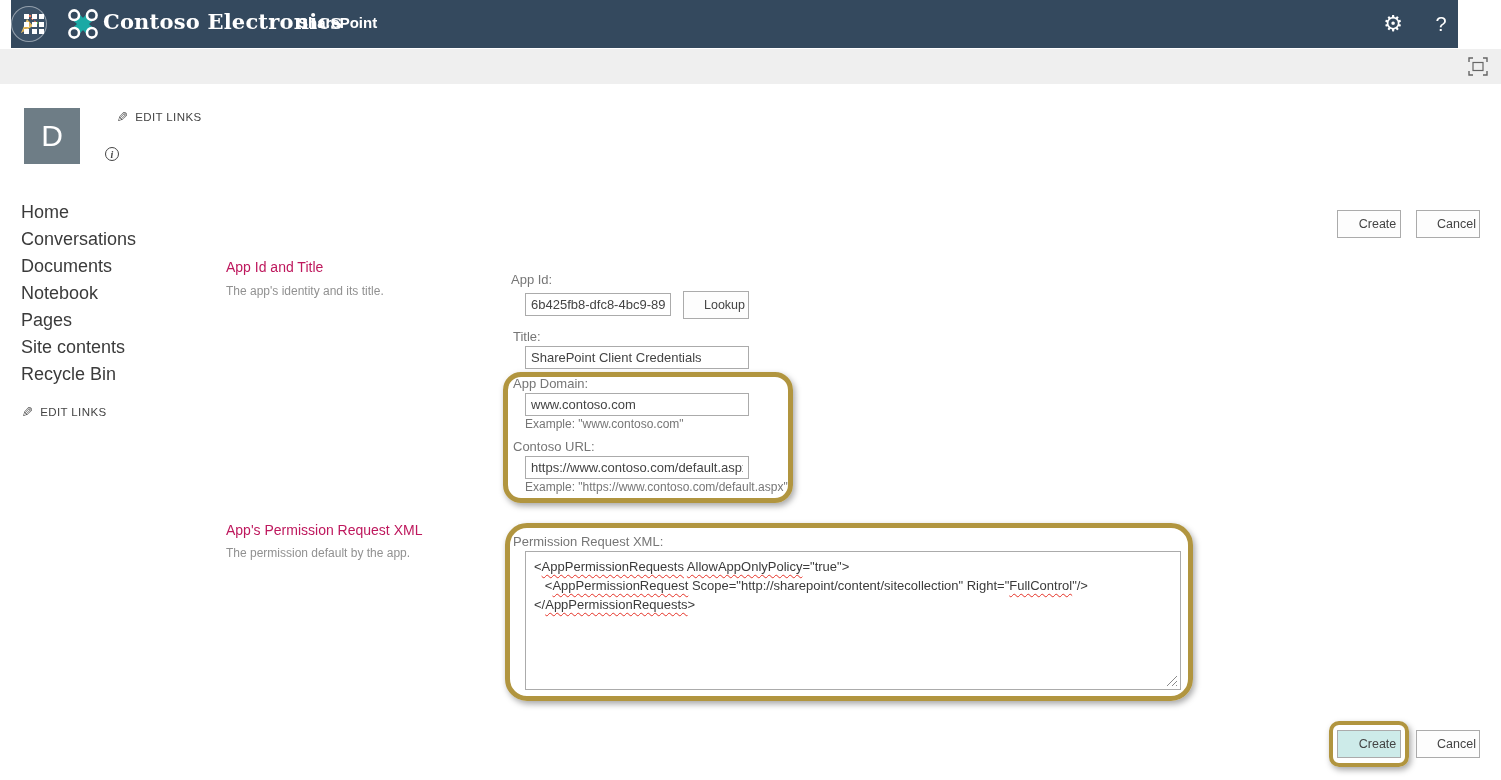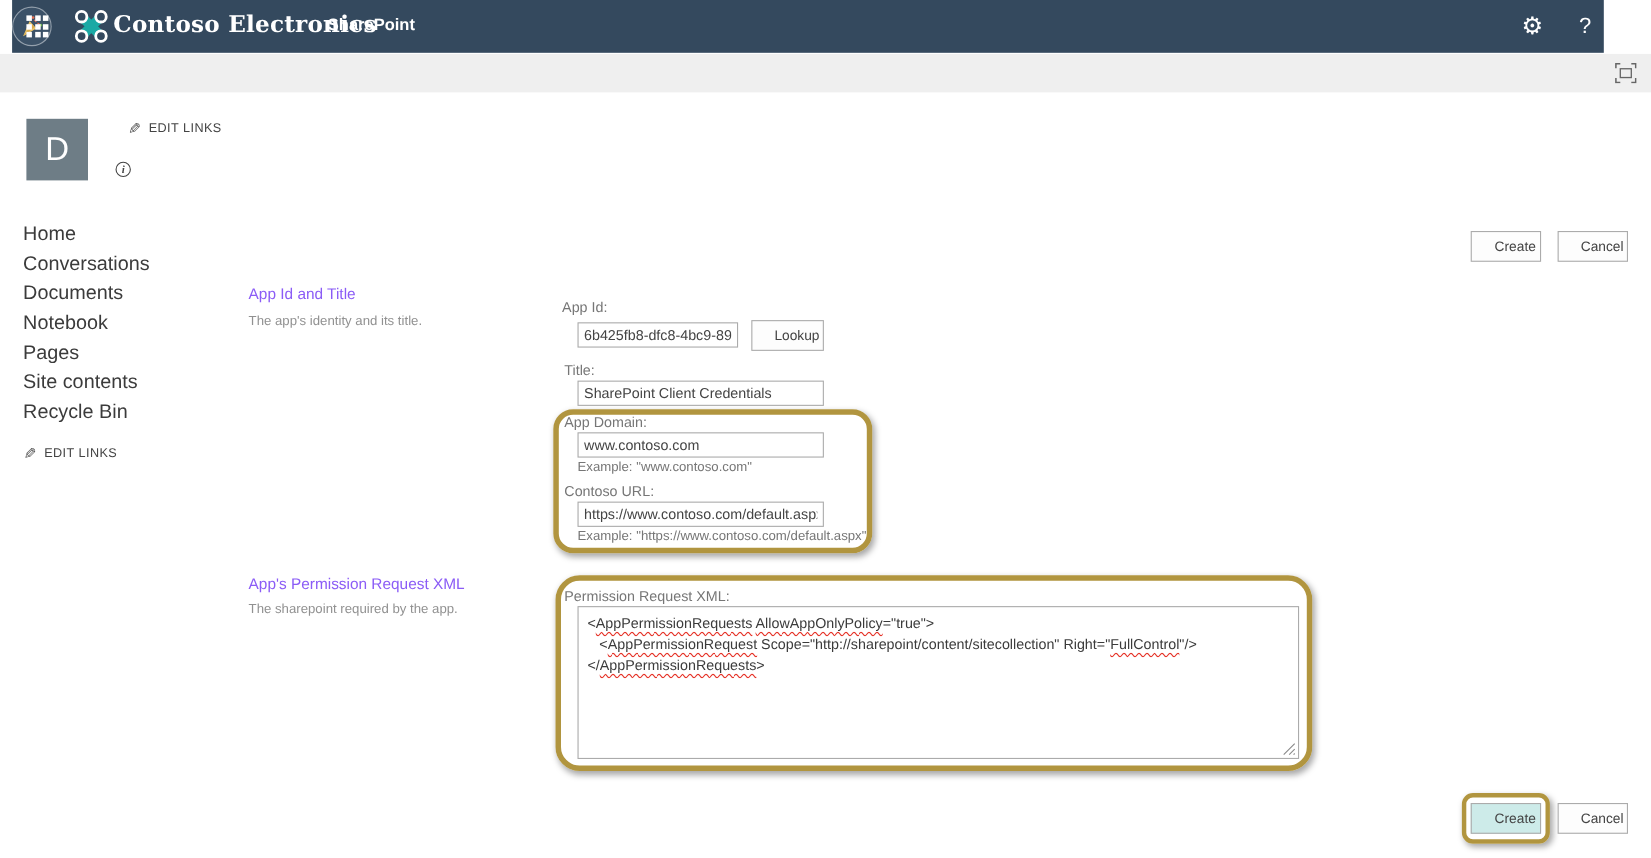--- a/index.html
+++ b/index.html
@@ -28,21 +28,21 @@
   .editlinks { position:absolute; color:#444; font-size:11.5px; letter-spacing:0.4px; display:flex; align-items:center; gap:7px; cursor:pointer; }
   .editlinks .pencil { font-size:14px; color:#555; transform:scaleX(-1) rotate(0deg); display:inline-block; }
   .editlinks-top { left:116px; top:109px; }
   .editlinks-bottom { left:21px; top:404px; }
   .infoicon { position:absolute; left:105px; top:147px; width:14px; height:14px; border:1.4px solid #444; border-radius:50%; color:#444; font-size:10px; font-family:"Liberation Serif",serif; font-style:italic; font-weight:700; display:flex; align-items:center; justify-content:center; cursor:pointer; }
 
   .nav { position:absolute; left:21px; top:202px; list-style:none; }
   .nav li { position:absolute; left:0; white-space:nowrap; font-size:18px; color:#3b3b3b; cursor:pointer; }
 
   
-  .sec-title { position:absolute; font-size:14px; color:#8b5cf6; }
+  .sec-title { position:absolute; font-size:14px; color:#be185d; }
   .sec-desc { position:absolute; font-size:12px; color:#919191; }
 
   .flabel { position:absolute; font-size:13px; color:#767676; }
   .finput { position:absolute; height:23px; border:1px solid #ababab; background:#fff; font-size:13px; color:#444; padding:0 5px; font-family:"Liberation Sans",sans-serif; }
   .fexample { position:absolute; font-size:12px; color:#767676; }
 
   .btn { position:absolute; width:64px; height:28px; background:#fdfdfd; border:1px solid #ababab; font-size:12.5px; color:#444; font-family:"Liberation Sans",sans-serif; cursor:pointer;padding-left:17px; }
   .btn-highlight { background:#cdebe9; }
 
   
@@ -138,21 +138,21 @@
 
   <div class="flabel" style="left:513px; top:376px;">App Domain:</div>
   <input class="finput" style="left: 525px; top: 393px; width: 224px;" value="www.contoso.com">
   <div class="fexample" style="left:525px; top:417px;">Example: "www.contoso.com"</div>
 
   <div class="flabel" style="left:513px; top:439px;">Contoso URL:</div>
   <input class="finput" style="left: 525px; top: 456px; width: 224px;" value="https://www.contoso.com/default.aspx">
   <div class="fexample" style="left:525px; top:480px;">Example: "https://www.contoso.com/default.aspx"</div>
 
   <div class="sec-title" style="left:226px; top:522px;">App's Permission Request XML</div>
-  <div class="sec-desc" style="left:226px; top:546px;">The sharepoint required by the app.</div>
+  <div class="sec-desc" style="left:226px; top:546px;">The permission default by the app.</div>
 
   <div class="callout" style="left:505px; top:523px; width:688px; height:178px; border-radius:22px;"></div>
 
   <div class="flabel" style="left:513px; top:534px;">Permission Request XML:</div>
   <div class="xmlbox">
     <div>
         <div class="xline"><span>&lt;</span><span class="squiggle">AppPermissionRequests</span><span> </span><span class="squiggle">AllowAppOnlyPolicy</span><span>="true"&gt;</span></div>
         <div class="xline"><span>   &lt;</span><span class="squiggle">AppPermissionRequest</span><span> Scope="http://sharepoint/content/sitecollection" Right="</span><span class="squiggle">FullControl</span><span>"/&gt;</span></div>
         <div class="xline"><span>&lt;/</span><span class="squiggle">AppPermissionRequests</span><span>&gt;</span></div>
       </div>

